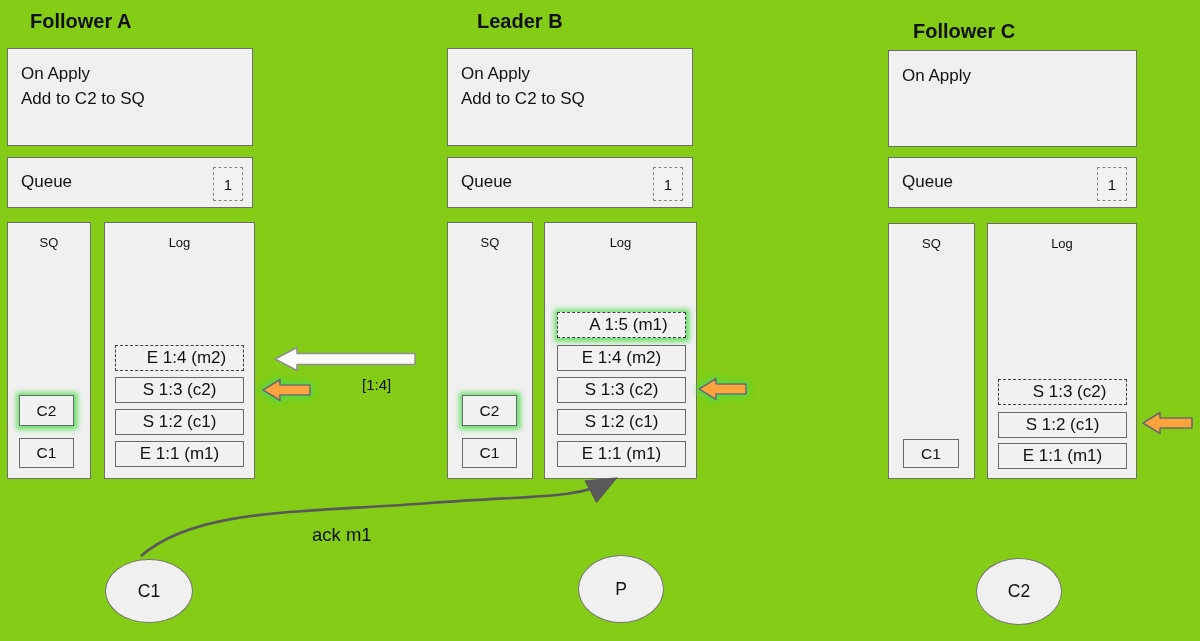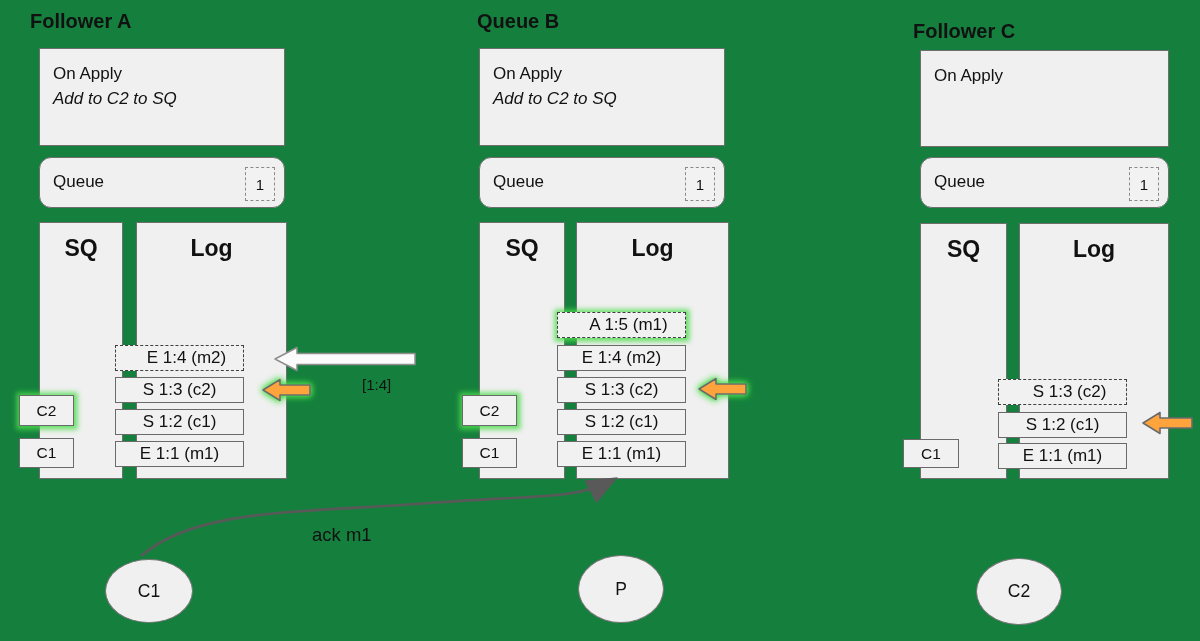--- a/index.html
+++ b/index.html
@@ -1,27 +1,27 @@
 <!DOCTYPE html>
 <html><head>
 <meta charset="utf-8">
 <style>
   html,body{margin:0;padding:0;background:#ffffff;}
-  #canvas{position:relative;width:1200px;height:641px;background:#15803d;overflow:hidden;
+  #canvas{position:relative;width:1200px;height:641px;background:#84cc16;overflow:hidden;
           font-family:"Liberation Sans","DejaVu Sans",sans-serif;color:#111;}
   .col{position:absolute;top:0;height:641px;width:260px;}
   .node-title{position:absolute;font-size:20px;font-weight:bold;white-space:nowrap;}
-  .panel{position:absolute;box-sizing:border-box;background:#f0f0f0;border:1.4px solid #6e6e6e;margin-left:32px;}
+  .panel{position:absolute;box-sizing:border-box;background:#f0f0f0;border:1.4px solid #6e6e6e;}
   .onapply{padding:13px 13px;font-size:17px;line-height:1.45;}
-  .onapply .note{font-style:italic;}
-  .queue{font-size:17px;border-radius:12px;}
+  .onapply .note{}
+  .queue{font-size:17px;}
   .queue .qlabel{position:absolute;left:13px;top:14px;}
   .qbadge{position:absolute;box-sizing:border-box;border:1.7px dashed #8a8a8a;background:#f2f2f2;
           display:flex;align-items:center;justify-content:center;font-size:15px;width:30px;height:34px;top:9px;}
-  .stack-label{position:absolute;top:12px;width:100%;text-align:center;font-size:23px;font-weight:bold;}
+  .stack-label{position:absolute;top:12px;width:100%;text-align:center;font-size:13px;}
   .entry{position:absolute;box-sizing:border-box;width:129px;height:26px;background:#f1f1f1;
          border:1.4px solid #6a6a6a;display:flex;align-items:center;justify-content:center;
          font-size:17px;white-space:nowrap;}
   .entry.dashed{border:1.6px dashed #3f3f3f;padding-left:14px;}
   .glow{box-shadow:0 0 5px 3.5px rgba(78,221,78,0.85);}
   .sq-item{position:absolute;box-sizing:border-box;background:#f1f1f1;border:1.4px solid #6a6a6a;
            display:flex;align-items:center;justify-content:center;font-size:15.5px;}
   .actor{position:absolute;box-sizing:border-box;background:#f0f0f0;border:1.5px solid #767676;
          border-radius:50%;display:flex;align-items:center;justify-content:center;font-size:17.5px;}
   .float-label{position:absolute;font-size:15px;white-space:nowrap;}
@@ -54,21 +54,21 @@
     <div class="panel" style="left:97px;top:222px;width:151px;height:257px">
       <div class="stack-label">Log</div>
     </div>
     <div class="entry dashed" style="left:108px;top:345px">E 1:4 (m2)</div>
     <div class="entry" style="left:108px;top:377px">S 1:3 (c2)</div>
     <div class="entry" style="left:108px;top:409px">S 1:2 (c1)</div>
     <div class="entry" style="left:108px;top:441px">E 1:1 (m1)</div>
   </div>
 
   <div class="col" style="left:447px">
-    <div class="node-title" style="left:30px;top:10px">Queue B</div>
+    <div class="node-title" style="left:30px;top:10px">Leader B</div>
 
     <div class="panel onapply" style="left:0;top:48px;width:246px;height:98px">
       <div>On Apply</div>
       <div class="note">Add to C2 to SQ</div>
     </div>
 
     <div class="panel queue" style="left:0;top:157px;width:246px;height:51px">
       <span class="qlabel">Queue</span>
       <span class="qbadge" style="left:205px">1</span>
     </div>

